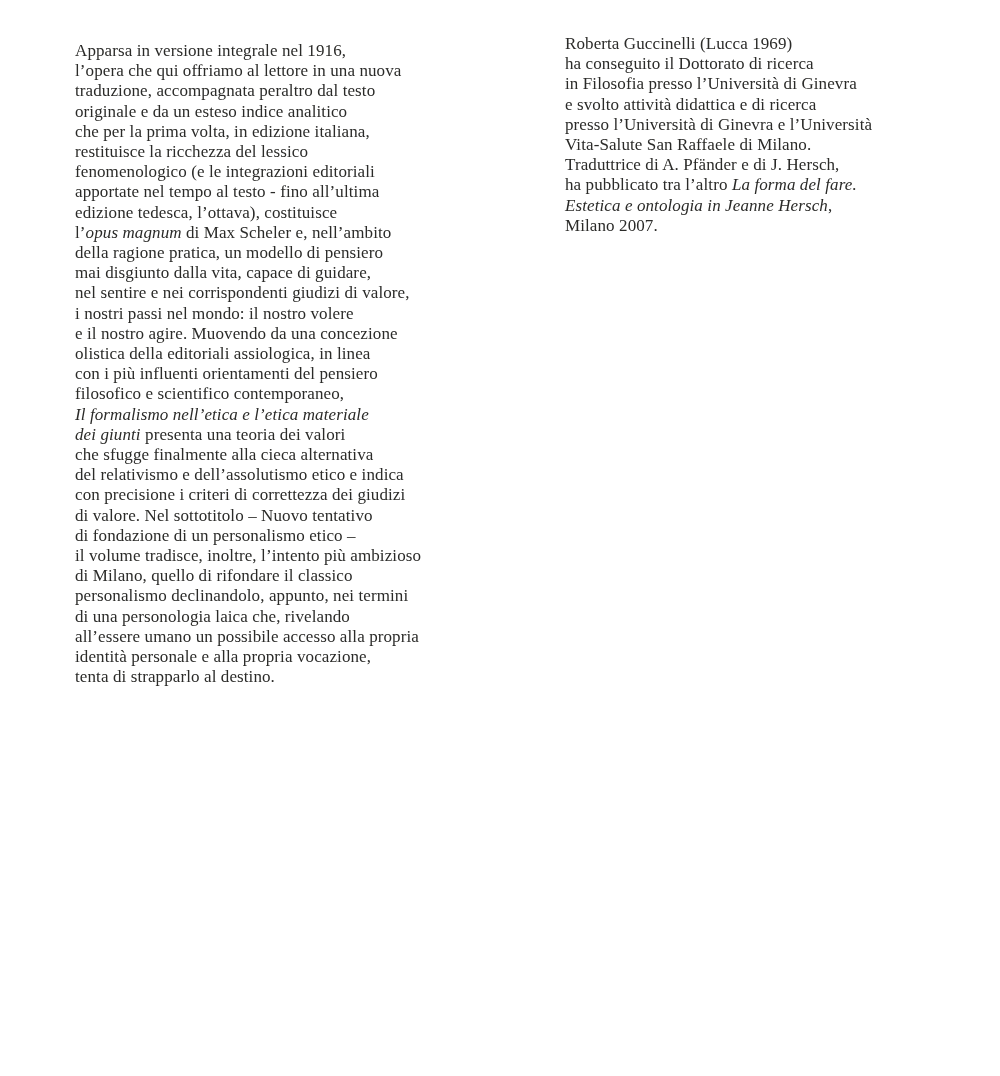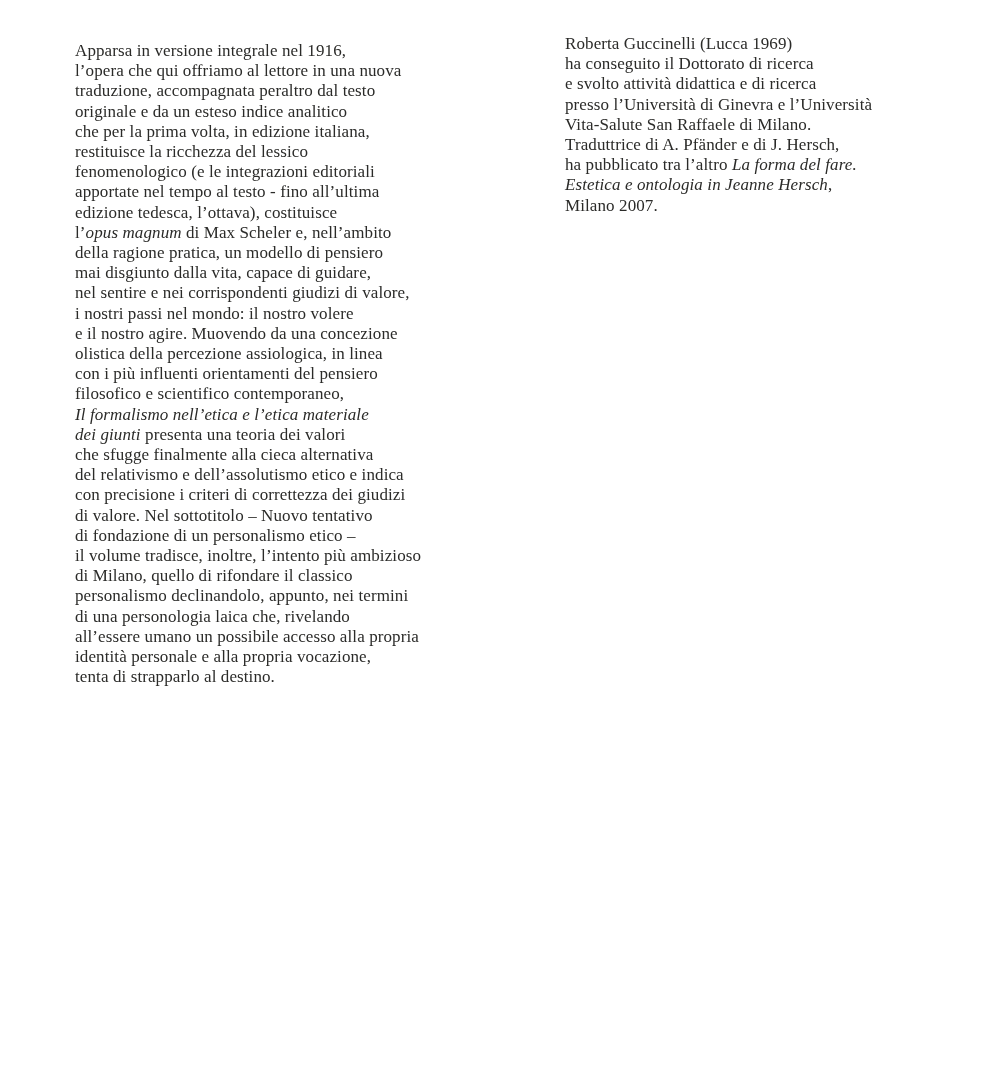--- a/index.html
+++ b/index.html
@@ -75,21 +75,21 @@
       <div><span>restituisce la ricchezza del lessico</span></div>
       <div><span>fenomenologico (e le integrazioni editoriali</span></div>
       <div><span>apportate nel tempo al testo - fino all’ultima</span></div>
       <div><span>edizione tedesca, l’ottava), costituisce</span></div>
       <div><span>l’</span><span class="it">opus magnum</span><span> di Max Scheler e, nell’ambito</span></div>
       <div><span>della ragione pratica, un modello di pensiero</span></div>
       <div><span>mai disgiunto dalla vita, capace di guidare,</span></div>
       <div><span>nel sentire e nei corrispondenti giudizi di valore,</span></div>
       <div><span>i nostri passi nel mondo: il nostro volere</span></div>
       <div><span>e il nostro agire. Muovendo da una concezione</span></div>
-      <div><span>olistica della percezione assiologica, in linea</span></div>
+      <div><span>olistica della editoriali assiologica, in linea</span></div>
       <div><span>con i più influenti orientamenti del pensiero</span></div>
       <div><span>filosofico e scientifico contemporaneo,</span></div>
       <div><span class="it">Il formalismo nell’etica e l’etica materiale</span></div>
       <div><span class="it">dei giunti</span><span> presenta una teoria dei valori</span></div>
       <div><span>che sfugge finalmente alla cieca alternativa</span></div>
       <div><span>del relativismo e dell’assolutismo etico e indica</span></div>
       <div><span>con precisione i criteri di correttezza dei giudizi</span></div>
       <div><span>di valore. Nel sottotitolo – Nuovo tentativo</span></div>
       <div><span>di fondazione di un personalismo etico –</span></div>
       <div><span>il volume tradisce, inoltre, l’intento più ambizioso</span></div>
@@ -97,20 +97,21 @@
       <div><span>personalismo declinandolo, appunto, nei termini</span></div>
       <div><span>di una personologia laica che, rivelando</span></div>
       <div><span>all’essere umano un possibile accesso alla propria</span></div>
       <div><span>identità personale e alla propria vocazione,</span></div>
       <div><span>tenta di strapparlo al destino.</span></div>
     </div>
 
   <div id="author-col" class="textcol">
       <div><span>Roberta Guccinelli (Lucca 1969)</span></div>
       <div><span>ha conseguito il Dottorato di ricerca</span></div>
+      <div><span>in Filosofia presso l’Università di Ginevra</span></div>
       <div><span>e svolto attività didattica e di ricerca</span></div>
       <div><span>presso l’Università di Ginevra e l’Università</span></div>
       <div><span>Vita-Salute San Raffaele di Milano.</span></div>
       <div><span>Traduttrice di A. Pfänder e di J. Hersch,</span></div>
       <div><span>ha pubblicato tra l’altro </span><span class="it">La forma del fare.</span></div>
       <div><span class="it">Estetica e ontologia in Jeanne Hersch</span><span>,</span></div>
       <div><span>Milano 2007.</span></div>
     </div>
 
   <div class="publisher-block">

